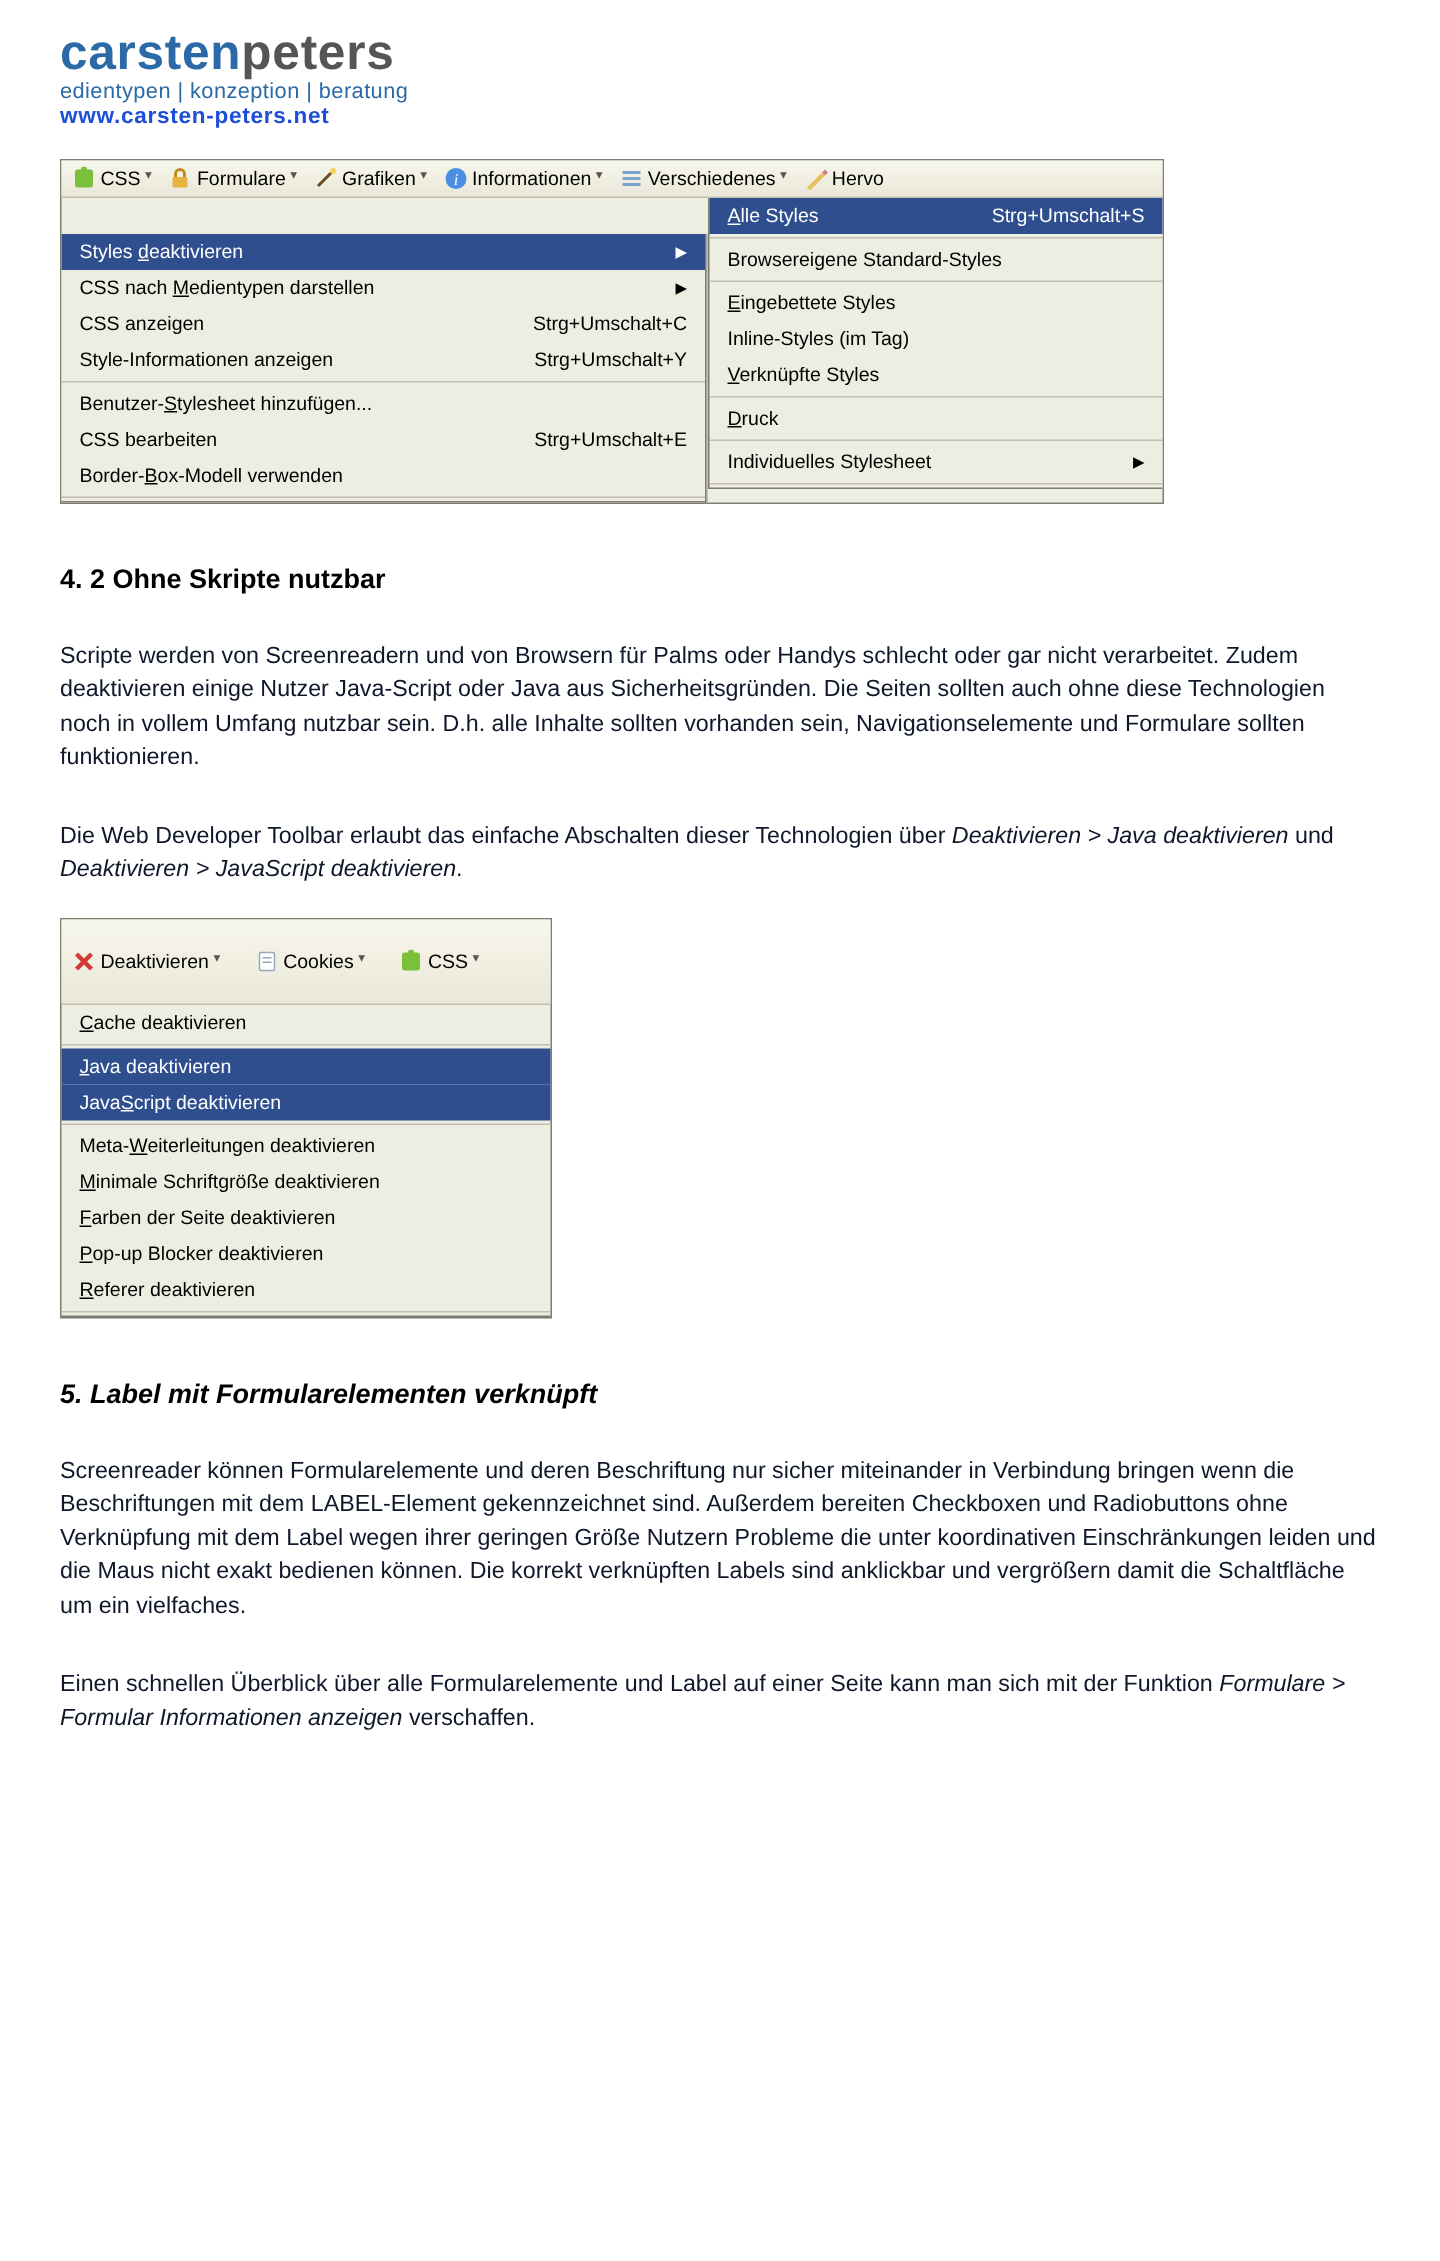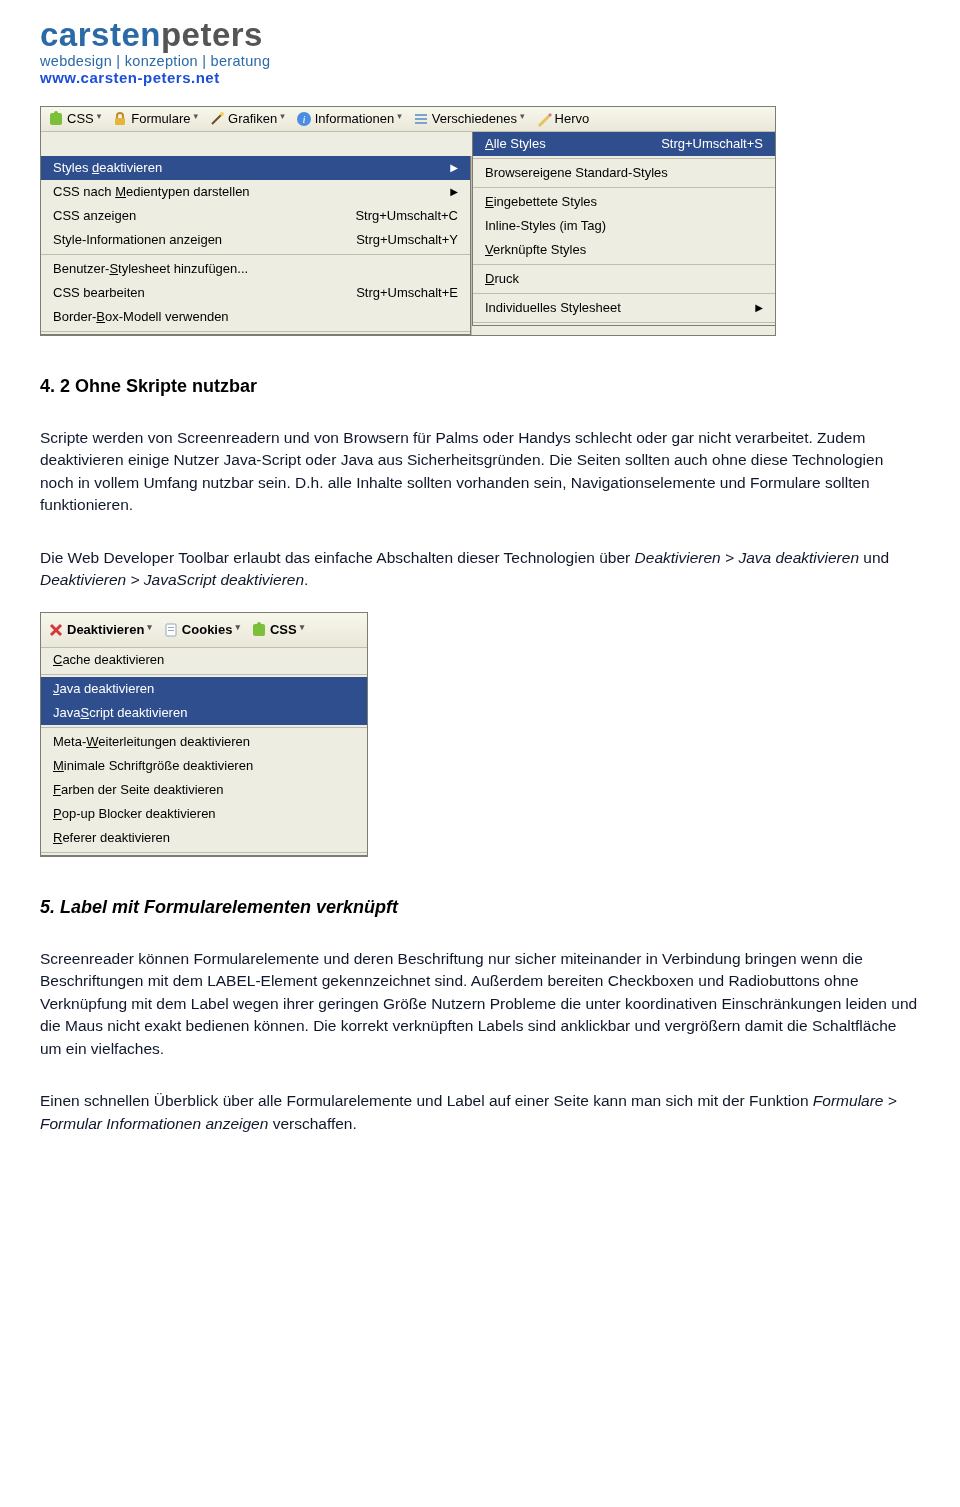--- a/index.html
+++ b/index.html
@@ -144,23 +144,22 @@
     font-family: Tahoma, Arial, sans-serif;
     font-size: 13px;
     width: 326px;
   }
   .tb2-top {
     background: linear-gradient(#f8f7ec, #e9e7d8);
     border-bottom: 1px solid #bfbdaf;
     height: 24px;
     display: flex;
     align-items: center;
-    padding: 5px 3px;
-    gap: 3px;
-    font-weight: bold;
+    padding: 16px 3px;
+    gap: 15px;
   }
   .menu2-box {
     border: 1px solid #7e7d72;
     border-top: none;
     border-left: none;
     border-right: none;
   }
 
   
   svg { display:block; }
@@ -169,21 +168,21 @@
 </head>
 <body>
 
 <div class="page">
 
   <div class="header">
     <div class="logo-block">
       <div class="logo-top">
         <span class="c">carsten</span><span class="p">peters</span>
       </div>
-      <div class="logo-sub">webdesign | konzeption | beratung</div>
+      <div class="logo-sub">edientypen | konzeption | beratung</div>
     </div>
     <div class="url">www.carsten-peters.net</div>
   </div>
 
   
   <div class="toolbar-wrap">
     <div class="toolbar-top">
       <div class="tb-item">
         <span class="tb-icon">
             <svg width="16" height="16">

